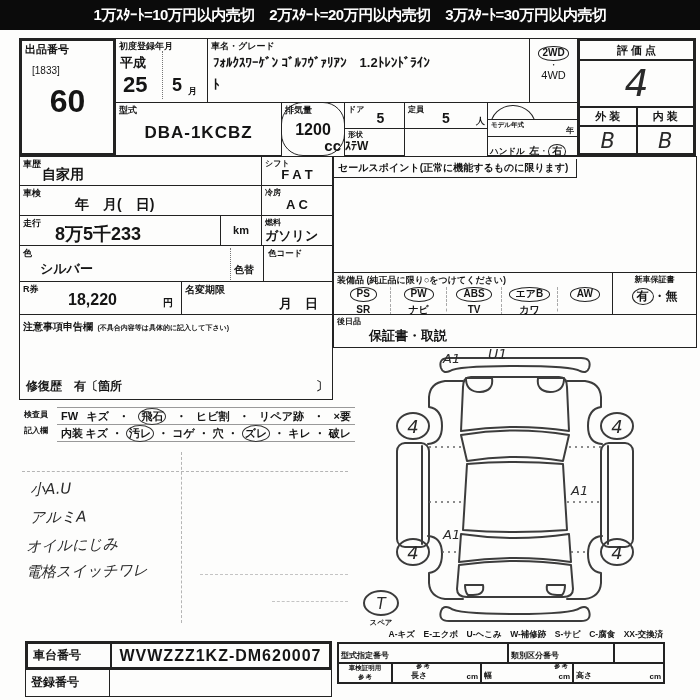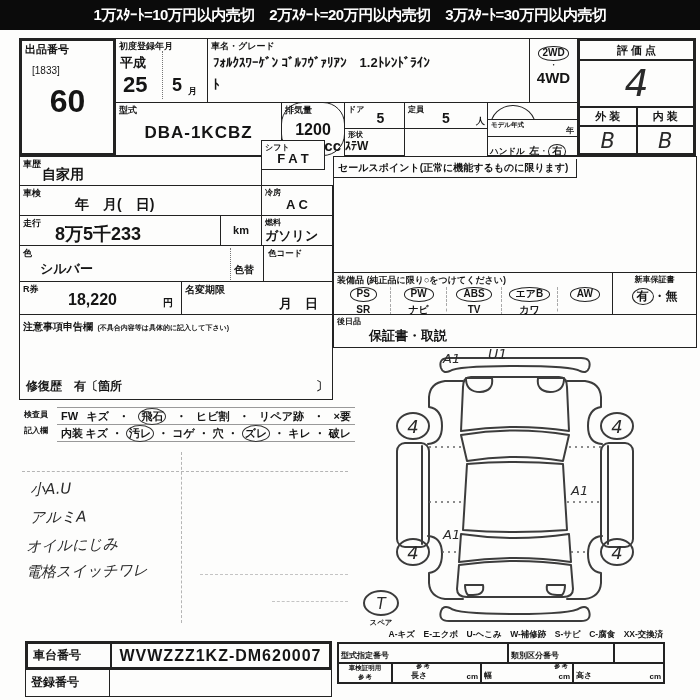--- a/index.html
+++ b/index.html
@@ -66,21 +66,21 @@
 
   <div class="box" style="left:207px;top:38px;width:323px;height:65px;">
     <span class="lbl">車名・グレード</span>
     <div class="abs" style="left:5px;top:16px;font-size:13px;font-weight:bold;white-space:nowrap;">ﾌｫﾙｸｽﾜｰｹﾞﾝ ｺﾞﾙﾌｳﾞｧﾘｱﾝ　1.2ﾄﾚﾝﾄﾞﾗｲﾝ</div>
     <div class="abs" style="left:5px;top:38px;font-size:13px;font-weight:bold;">ﾄ</div>
   </div>
 
   <div class="box" style="left:529px;top:38px;width:49px;height:65px;text-align:center;">
     <div style="margin-top:3px;"><span class="oval" style="font-size:10px;font-weight:bold;padding:0 3px;">2WD</span></div>
     <div style="font-size:9px;line-height:8px;">・</div>
-    <div style="font-size:15px;font-weight:bold;">4WD</div>
+    <div style="font-size:11px;font-weight:normal;">4WD</div>
   </div>
 
   <div class="box thick" style="left:577px;top:38px;width:119px;height:118px;">
     <div class="r-head">評 価 点</div>
     <div class="r-score hand">4</div>
     <div class="r-sub">
       <span>外 装</span>
       <span>内 装</span>
     </div>
     <div class="r-vals hand">
@@ -124,21 +124,21 @@
   </div>
   <div class="box" style="left:487px;top:136px;width:91px;height:20px;padding-top:3px;padding-left:2px;white-space:nowrap;">
     <span style="font-size:8.5px;font-weight:bold;">ハンドル</span>
     <span style="font-size:10px;font-weight:bold;">左</span><span style="font-size:9px;">・</span><span class="oval" style="font-size:10px;font-weight:bold;padding:0 3px;">右</span>
   </div>
 
   <div class="box" style="left:19px;top:156px;width:243px;height:30px;">
     <span class="lbl">車歴</span>
     <div class="abs" style="left:22px;top:9px;font-size:14px;font-weight:bold;">自家用</div>
   </div>
-  <div class="box" style="left:261px;top:140px;width:64px;height:30px;">
+  <div class="box" style="left:261px;top:156px;width:72px;height:30px;">
     <span class="lbl" style="font-size:8px;">シフト</span>
     <div class="abs" style="left:0;top:10px;width:100%;text-align:center;font-size:13px;font-weight:bold;">F A T</div>
   </div>
 
   <div class="box" style="left:19px;top:185px;width:243px;height:31px;">
     <span class="lbl">車検</span>
     <div class="abs" style="left:55px;top:10px;font-size:14px;font-weight:bold;">年　月(　日)</div>
   </div>
   <div class="box" style="left:261px;top:185px;width:72px;height:31px;">
     <span class="lbl" style="font-size:8px;">冷房</span>

